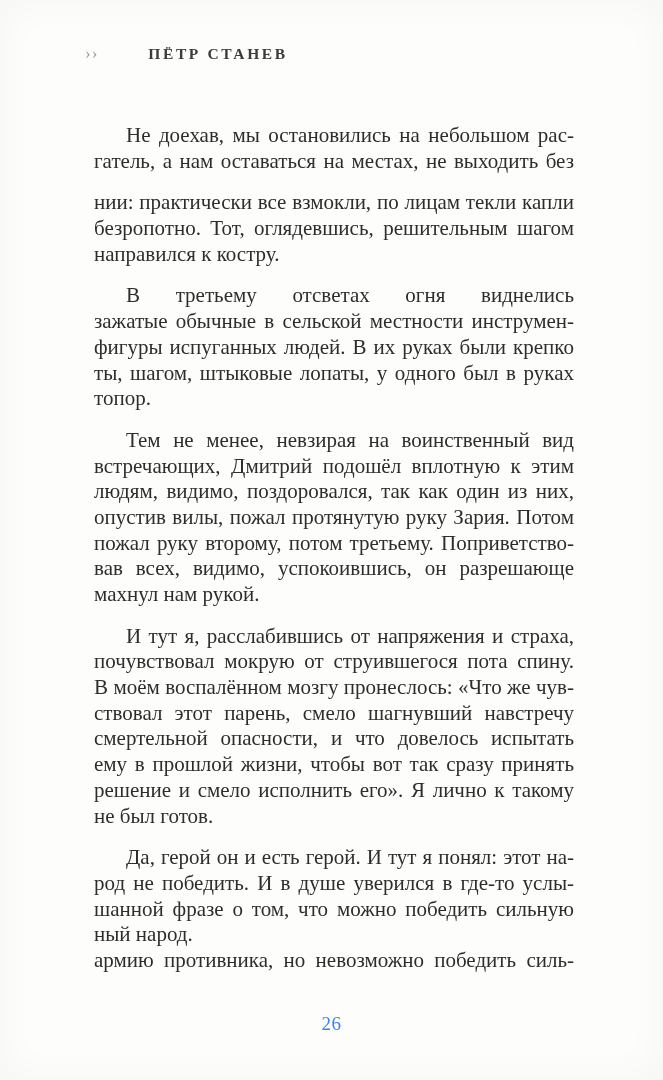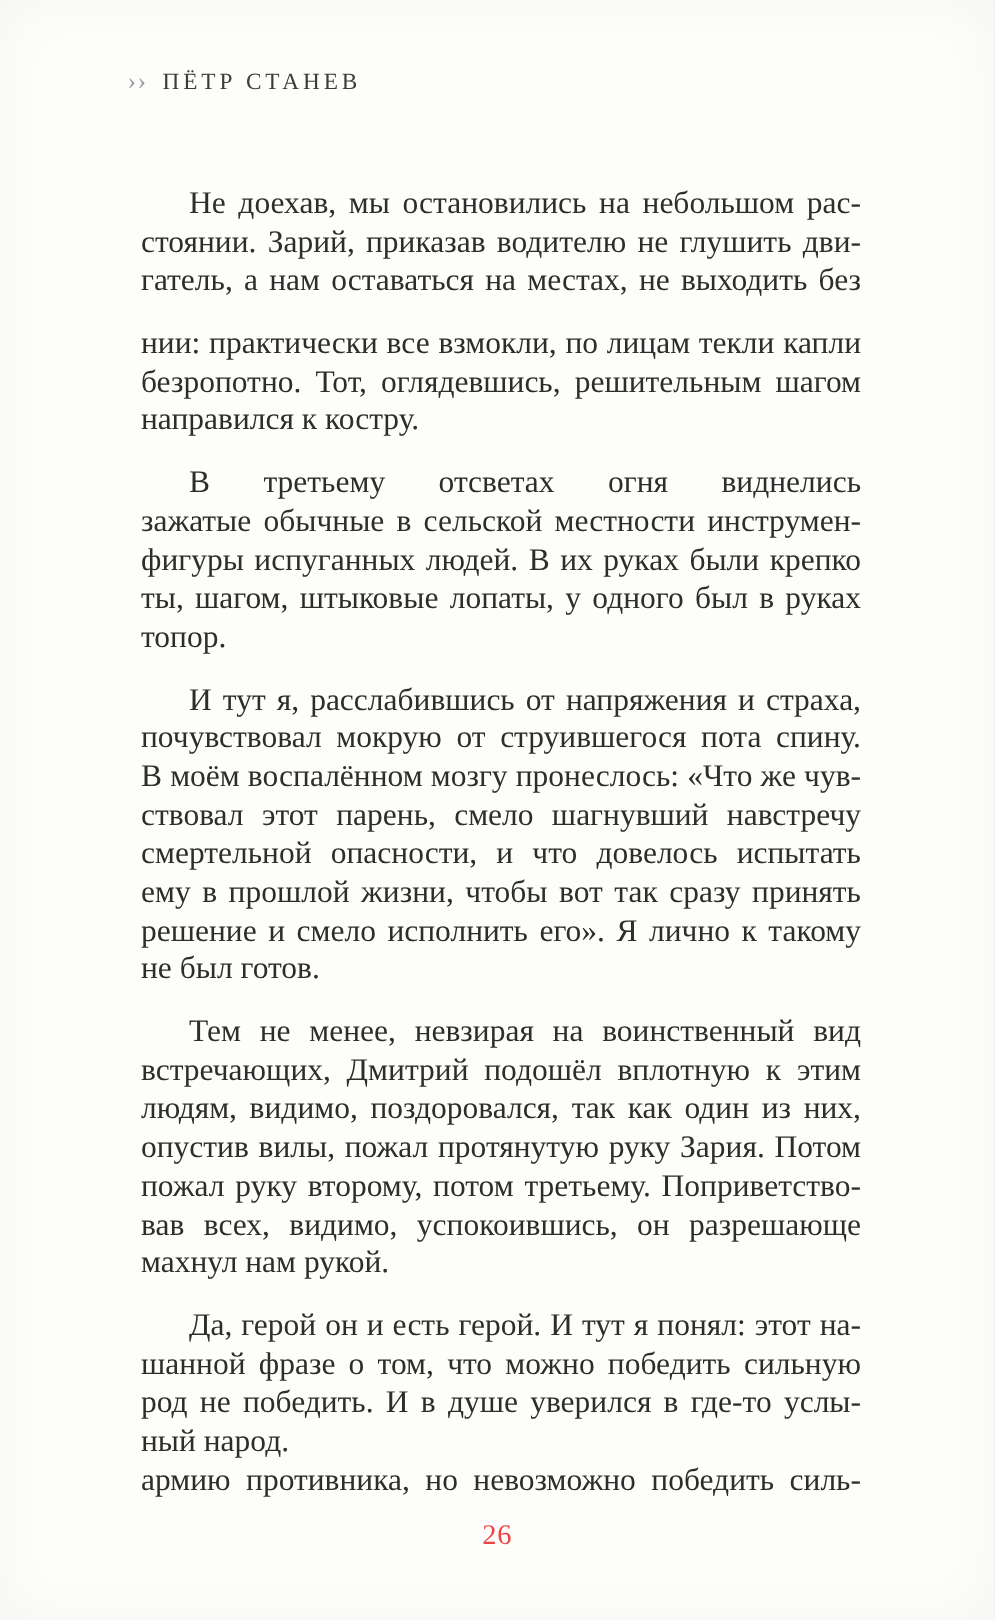--- a/index.html
+++ b/index.html
@@ -36,21 +36,22 @@
   }
   .chevrons {
     color: #9d9d9d;
     font-size: 17px;
     letter-spacing: 1px;
   }
   .author {
     color: #3d3c3a;
     font-size: 15.5px;
     letter-spacing: 2.6px;
-    font-weight: 400;
+    font-weight: 700;
+    margin-left: 40px;
   }
   .page-text {
     position: absolute;
     left: 78px;
     top: 107px;
     width: 512px;
     font-size: 21px;
     line-height: 25.7px;
   }
   .paragraph { margin: 16px; }
@@ -62,75 +63,74 @@
   }
   .line.first { padding-left: 32px; }
   .line.last { text-align-last: left; }
   .page-number {
     position: absolute;
     left: 0;
     right: 0;
     top: 1013px;
     text-align: center;
     font-size: 19px;
-    color: #ef4444;
+    color: #3b82f6;
     letter-spacing: 0.5px;
   }
 </style>
 </head>
 <body>
 
 <div class="page">
 
   <div class="running-header">
     <span class="chevrons">››</span>
     <span class="author">ПЁТР СТАНЕВ</span>
   </div>
 
   <div class="page-text">
       <div class="paragraph">
         <div class="line first">Не доехав, мы остановились на небольшом рас-</div>
-        <div class="line">стоянии. Зарий, приказав водителю не глушить дви-</div>
         <div class="line">гатель, а нам оставаться на местах, не выходить без</div>
       </div>
       <div class="paragraph">
         <div class="line">нии: практически все взмокли, по лицам текли капли</div>
         <div class="line">безропотно. Тот, оглядевшись, решительным шагом</div>
         <div class="line last">направился к костру.</div>
       </div>
       <div class="paragraph">
         <div class="line first">В третьему отсветах огня виднелись напряжённые</div>
         <div class="line">зажатые обычные в сельской местности инструмен-</div>
         <div class="line">фигуры испуганных людей. В их руках были крепко</div>
         <div class="line">ты, шагом, штыковые лопаты, у одного был в руках</div>
         <div class="line last">топор.</div>
       </div>
       <div class="paragraph">
+        <div class="line first">Тем не менее, невзирая на воинственный вид</div>
+        <div class="line">встречающих, Дмитрий подошёл вплотную к этим</div>
+        <div class="line">людям, видимо, поздоровался, так как один из них,</div>
+        <div class="line">опустив вилы, пожал протянутую руку Зария. Потом</div>
+        <div class="line">пожал руку второму, потом третьему. Поприветство-</div>
+        <div class="line">вав всех, видимо, успокоившись, он разрешающе</div>
+        <div class="line last">махнул нам рукой.</div>
+      </div>
+      <div class="paragraph">
         <div class="line first">И тут я, расслабившись от напряжения и страха,</div>
         <div class="line">почувствовал мокрую от струившегося пота спину.</div>
         <div class="line">В моём воспалённом мозгу пронеслось: «Что же чув-</div>
         <div class="line">ствовал этот парень, смело шагнувший навстречу</div>
         <div class="line">смертельной опасности, и что довелось испытать</div>
         <div class="line">ему в прошлой жизни, чтобы вот так сразу принять</div>
         <div class="line">решение и смело исполнить его». Я лично к такому</div>
         <div class="line last">не был готов.</div>
       </div>
       <div class="paragraph">
-        <div class="line first">Тем не менее, невзирая на воинственный вид</div>
-        <div class="line">встречающих, Дмитрий подошёл вплотную к этим</div>
-        <div class="line">людям, видимо, поздоровался, так как один из них,</div>
-        <div class="line">опустив вилы, пожал протянутую руку Зария. Потом</div>
-        <div class="line">пожал руку второму, потом третьему. Поприветство-</div>
-        <div class="line">вав всех, видимо, успокоившись, он разрешающе</div>
-        <div class="line last">махнул нам рукой.</div>
-      </div>
-      <div class="paragraph">
         <div class="line first">Да, герой он и есть герой. И тут я понял: этот на-</div>
+        <div class="line">род не победить. И в душе уверился в где-то услы-</div>
         <div class="line">шанной фразе о том, что можно победить сильную</div>
-        <div class="line">род не победить. И в душе уверился в где-то услы-</div>
         <div class="line last">ный народ.</div>
         <div class="line">армию противника, но невозможно победить силь-</div>
       </div>
     </div>
 
   <div class="page-number">26</div>
 
 </div>
 
 </body></html>

